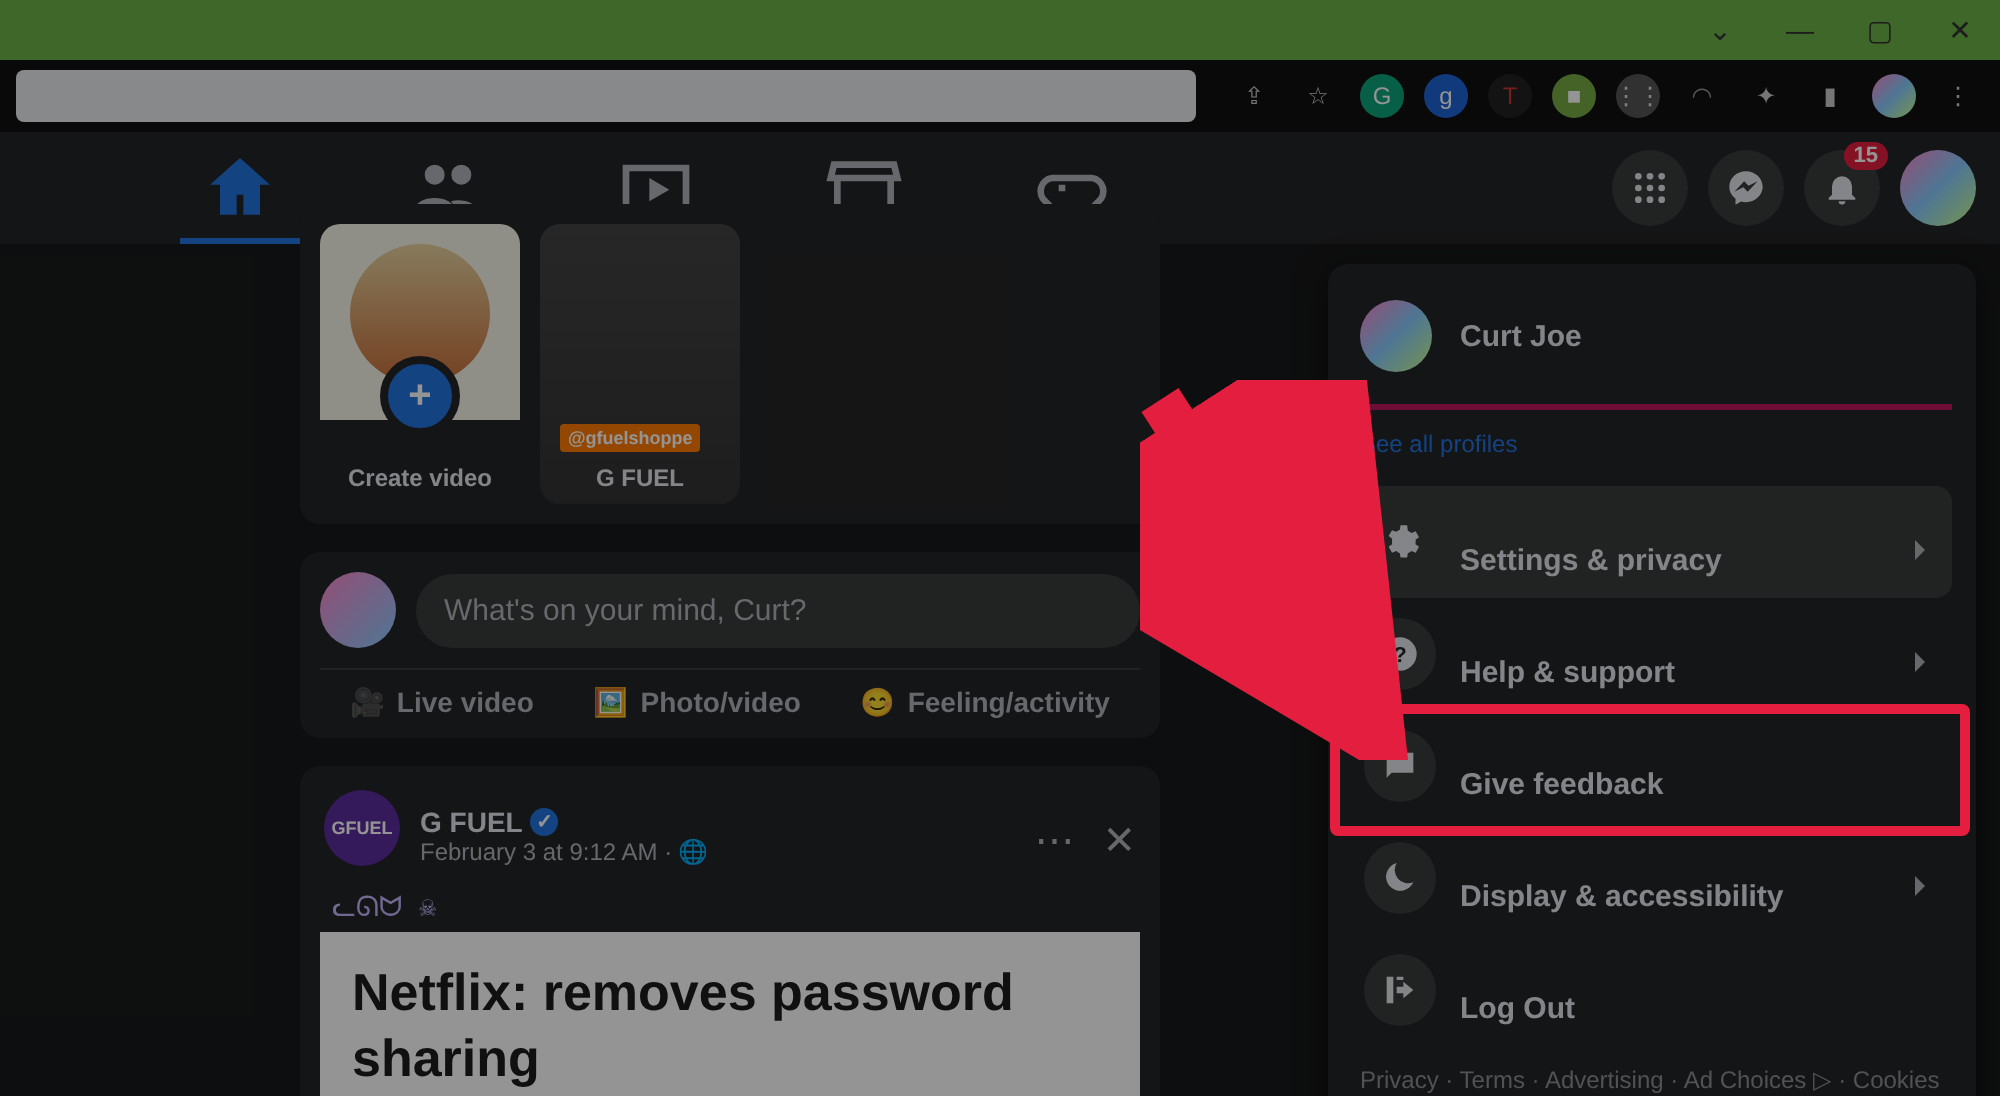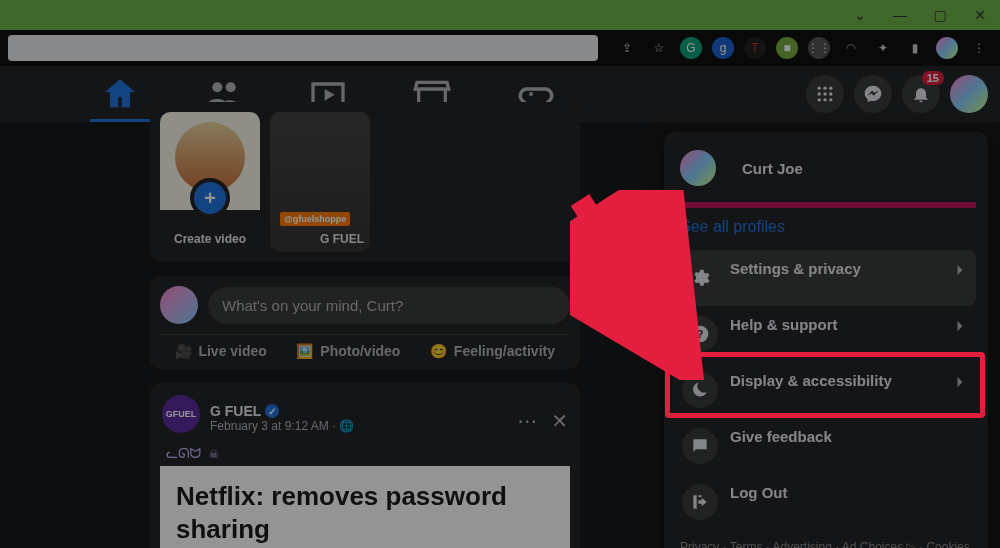--- a/index.html
+++ b/index.html
@@ -28,21 +28,21 @@
   .nav-center .active::after{content:"";position:absolute;bottom:0;left:-10px;right:-10px;height:3px;background:#2374e1;}
   .nav-right{position:absolute;right:12px;display:flex;gap:10px;align-items:center;}
   .circ{width:38px;height:38px;border-radius:50%;background:var(--fb-card2);display:flex;align-items:center;justify-content:center;position:relative;}
   .circ svg{fill:#e4e6eb;width:20px;height:20px;}
   .badge{position:absolute;top:-4px;right:-4px;background:#e41e3f;color:#fff;font-size:11px;border-radius:10px;padding:1px 5px;font-weight:600;}
   .avatar{width:38px;height:38px;border-radius:50%;background:linear-gradient(135deg,#f8c,#8cf,#cf8);}
   .content{position:absolute;top:122px;left:0;right:0;bottom:0;background:var(--fb-bg);}
   
   .feed{position:absolute;left:150px;width:430px;top:0;}
   .stories{background:var(--fb-card);border-radius:10px;padding:10px;display:flex;gap:10px;}
-  .story{width:100px;height:140px;background:#333;border-radius:10px;display:flex;flex-direction:column;justify-content:flex-end;align-items:flex-end;color:#e4e6eb;font-size:12px;font-weight:600;position:relative;overflow:hidden;}
+  .story{width:100px;height:140px;background:#333;border-radius:10px;display:flex;flex-direction:column;justify-content:flex-end;align-items:center;color:#e4e6eb;font-size:12px;font-weight:600;position:relative;overflow:hidden;}
   .story1{background:linear-gradient(#f7f5e8 70%,#242526 70%);align-items:center;}
   .story1 .plus{width:32px;height:32px;border-radius:50%;background:#2374e1;color:#fff;display:flex;align-items:center;justify-content:center;font-size:20px;position:relative;top:-8px;border:4px solid var(--fb-card);}
   .story1 .char{position:absolute;top:10px;width:70px;height:70px;background:linear-gradient(#e8d4a0,#c86f3a);border-radius:50%;}
   .story .label{padding:6px;}
   .story2{background:linear-gradient(#444,#333);}
   .story2 .tag{background:#ff7b00;color:#fff;font-size:9px;padding:2px 4px;border-radius:2px;position:absolute;bottom:26px;left:10px;}
   .composer{background:var(--fb-card);border-radius:10px;margin-top:14px;padding:10px;}
   .composer-row{display:flex;align-items:center;gap:10px;}
   .composer-row .av{width:38px;height:38px;border-radius:50%;background:linear-gradient(135deg,#f8c,#8cf);}
   .composer-row .inp{flex:1;background:var(--fb-card2);border-radius:20px;padding:10px 14px;color:var(--fb-text2);font-size:15px;}
@@ -52,25 +52,25 @@
   .post-head{display:flex;align-items:flex-end;padding:12px;gap:10px;}
   .post-head .pa{width:38px;height:38px;border-radius:50%;background:#5b2c9e;display:flex;align-items:center;justify-content:center;color:#fff;font-size:9px;font-weight:700;}
   .post-head .pn{color:#e4e6eb;font-weight:600;font-size:14px;display:flex;align-items:center;gap:4px;}
   .post-head .pt{color:var(--fb-text2);font-size:12px;}
   .post-head .verif{width:14px;height:14px;background:#2374e1;border-radius:50%;color:#fff;display:flex;align-items:center;justify-content:center;font-size:10px;}
   .post-head .pactions{margin-left:auto;display:flex;gap:14px;color:var(--fb-text2);font-size:20px;}
   .post-card{background:#fff;color:#1c1c1c;font-weight:700;font-size:26px;padding:14px 16px;line-height:1.25;margin:0 10px;}
   .post-doodle{color:#c4b5fd;font-family:monospace;font-size:14px;padding:0 16px 4px;}
   
   .menu{position:absolute;right:12px;top:10px;width:300px;background:var(--fb-card);border-radius:10px;padding:12px;box-shadow:0 4px 16px rgba(0,0,0,0.6);}
-  .profile-row{display:flex;align-items:center;gap:26px;padding:6px 4px;}
+  .profile-row{display:flex;align-items:center;gap:14px;padding:6px 4px;}
   .profile-row .av{width:36px;height:36px;border-radius:50%;background:linear-gradient(135deg,#f8c,#8cf,#cf8);}
   .profile-row .nm{color:#e4e6eb;font-weight:600;font-size:15px;}
-  .seeall{color:#2374e1;font-size:16px;padding:10px 4px 14px;display:block;border-top:6px solid #be185d;margin-top:10px;}
-  .mitem{display:flex;align-items:flex-start;gap:12px;padding:10px 6px;border-radius:8px;color:#e4e6eb;font-weight:600;font-size:15px;position:relative;}
+  .seeall{color:#2374e1;font-size:12px;padding:10px 4px 14px;display:block;border-top:3px solid #be185d;margin-top:10px;}
+  .mitem{display:flex;align-items:flex-end;gap:12px;padding:10px 6px;border-radius:8px;color:#e4e6eb;font-weight:600;font-size:15px;position:relative;}
   .mitem .ic{width:36px;height:36px;border-radius:50%;background:var(--fb-card2);display:flex;align-items:center;justify-content:center;}
   .mitem .ic svg{fill:#e4e6eb;width:20px;height:20px;}
   .mitem .chev{margin-left:auto;color:var(--fb-text2);}
   .mitem .chev svg{fill:#b0b3b8;width:20px;height:20px;}
   .mitem.hl{background:#3a3b3c;}
   .highlight-box{position:absolute;border:5px solid #e41e3f;border-radius:4px;pointer-events:none;}
   .footer{color:#8a8d91;font-size:12px;padding:8px 4px 0;line-height:1.5;}
   
   .dimmer{position:absolute;inset:0;background:rgba(0,0,0,0.42);pointer-events:none;}
   
@@ -241,35 +241,35 @@
           </svg>
         </div>
       <span>Help &amp; support</span>
       <span class="chev"><svg viewBox="0 0 24 24">
             <path d="M9 6l6 6-6 6z"></path>
           </svg></span>
     </div>
     <div class="mitem">
       <div class="ic">
           <svg viewBox="0 0 24 24">
+            <path d="M4 4h16v12H7l-3 3zM11 7h2v4h-2zm0 5h2v2h-2z"></path>
+          </svg>
+        </div>
+      <span>Give feedback</span>
+    </div>
+    <div class="mitem">
+      <div class="ic">
+          <svg viewBox="0 0 24 24">
             <path d="M20 14.5A8 8 0 0110 3a8.5 8.5 0 1010 11.5z"></path>
           </svg>
         </div>
       <span>Display &amp; accessibility</span>
       <span class="chev"><svg viewBox="0 0 24 24">
             <path d="M9 6l6 6-6 6z"></path>
           </svg></span>
-    </div>
-    <div class="mitem">
-      <div class="ic">
-          <svg viewBox="0 0 24 24">
-            <path d="M4 4h16v12H7l-3 3zM11 7h2v4h-2zm0 5h2v2h-2z"></path>
-          </svg>
-        </div>
-      <span>Give feedback</span>
     </div>
     <div class="mitem">
       <div class="ic">
           <svg viewBox="0 0 24 24">
             <path d="M10 4h4v2h-4zM4 4h4v16H4zM14 7l6 5-6 5v-3h-4v-4h4z"></path>
           </svg>
         </div>
       <span>Log Out</span>
     </div>
 

